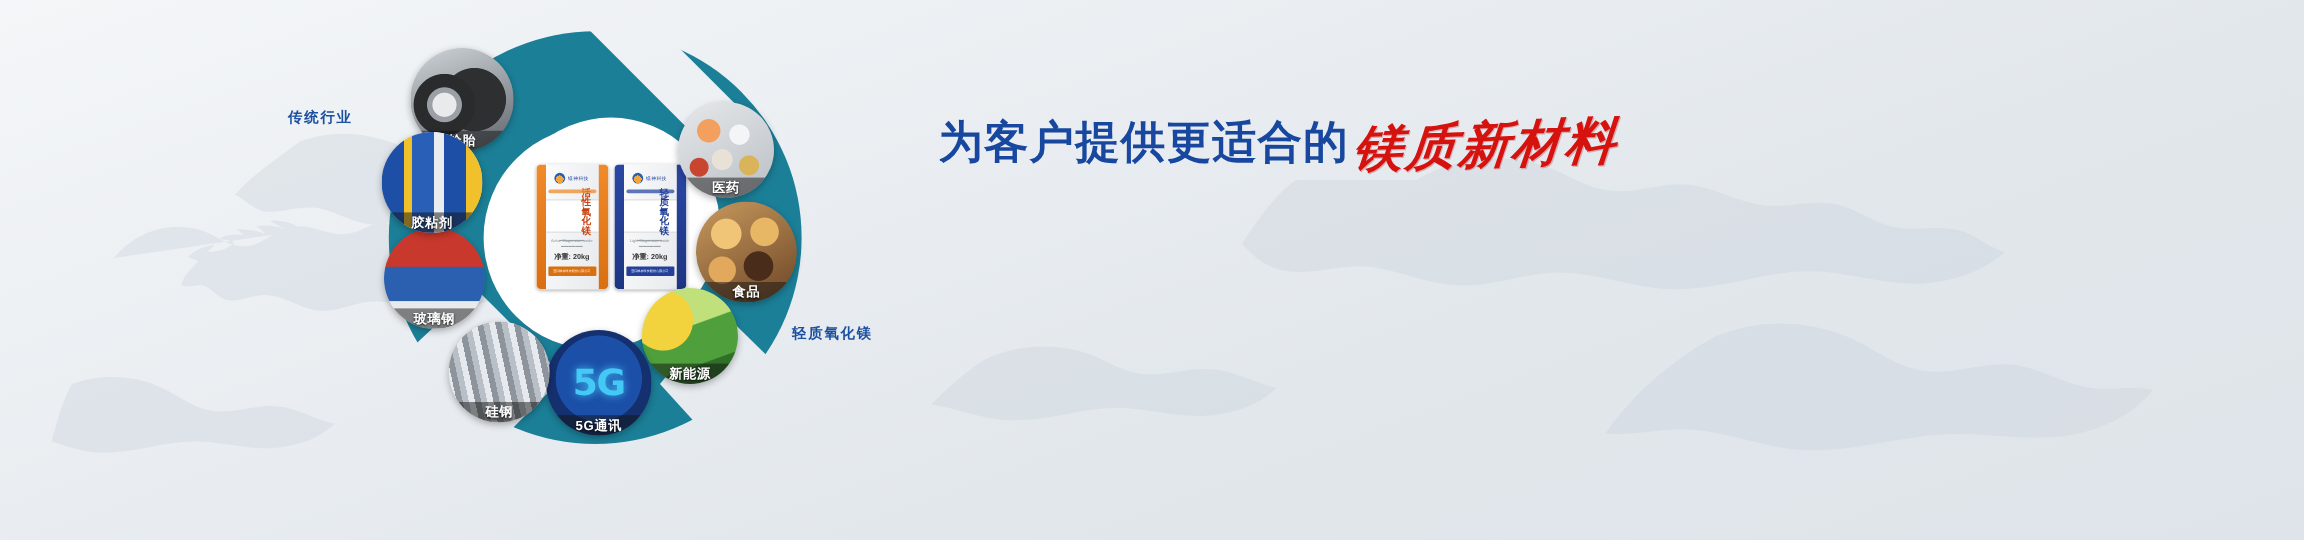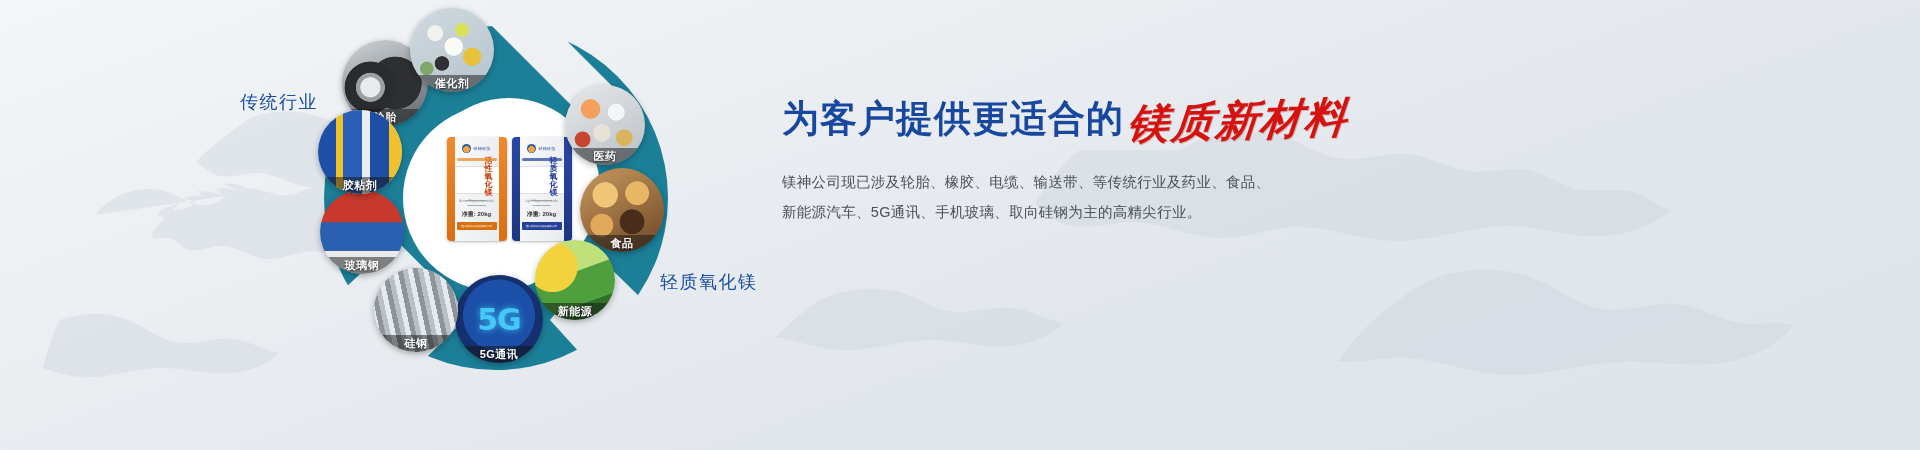--- a/index.html
+++ b/index.html
@@ -57,21 +57,21 @@
   
   .bub{position:absolute;border-radius:50%;overflow:hidden;
     box-shadow:0 2px 6px rgba(0,0,0,.3);}
   .bub .ph{position:absolute;inset:0;}
   .bub .cap{position:absolute;left:0;right:0;bottom:0;height:17px;
     background:rgba(20,20,20,.5);color:#fff;font-size:11px;font-weight:700;
     display:flex;align-items:center;justify-content:center;
     text-shadow:0 1px 2px rgba(0,0,0,.8);letter-spacing:.5px;}
 
   
-  .sidelabel{position:absolute;color:#1b4fa0;font-size:18px;font-weight:400;letter-spacing:1.5px;}
+  .sidelabel{position:absolute;color:#1b4fa0;font-size:12px;font-weight:700;letter-spacing:1.5px;}
   .lbl-trad{left:240px;top:90px;}
   .lbl-adv{left:660px;top:270px;}
 
   
   .copy{position:absolute;left:782px;top:100px;width:700px;}
   .headline{display:flex;align-items:flex-start;gap:4px;white-space:nowrap;}
   .h-blue{font-size:37px;font-weight:700;color:#17479e;letter-spacing:1px;line-height:1;}
   .h-red{font-size:42px;font-weight:700;color:#d6120f;line-height:1;
     font-family:"DejaVu Serif",serif;font-style:italic;
     transform:skewX(-7deg) rotate(-2deg);letter-spacing:2px;
@@ -155,31 +155,20 @@
     </div>
 
     <div class="bub" style="left:42px;top:40px;width:86px;height:86px;">
       <div class="ph" style="background:
            radial-gradient(circle at 33% 55%,#e9eaec 0 13%,#9aa0a6 14% 19%,#2a2b2d 20% 34%,transparent 35%),
            radial-gradient(circle at 62% 50%,#2e2f31 0 38%,transparent 39%),
            linear-gradient(160deg,#cfd4d8,#8b9197 60%,#5d6368);"></div>
       <div class="cap">轮胎</div>
     </div>
 
-    <div class="bub" style="left:110px;top:8px;width:84px;height:84px;">
-      <div class="ph" style="background:
-           radial-gradient(circle at 30% 30%,#f1f3ef 0 9%,transparent 10%),
-           radial-gradient(circle at 62% 26%,#d9e05a 0 8%,transparent 9%),
-           radial-gradient(circle at 74% 58%,#e8c23b 0 11%,transparent 12%),
-           radial-gradient(circle at 38% 66%,#2f3133 0 9%,transparent 10%),
-           radial-gradient(circle at 20% 72%,#7fa66b 0 7%,transparent 8%),
-           radial-gradient(circle at 52% 46%,#fafbf6 0 14%,transparent 15%),
-           linear-gradient(150deg,#cfd9df,#b7c4cc);"></div>
-      <div class="cap">催化剂</div>
-    </div>
 
 
     <div class="bub" style="left:280px;top:168px;width:84px;height:84px;">
       <div class="ph" style="background:
            radial-gradient(circle at 30% 32%,#f0c578 0 15%,transparent 16%),
            radial-gradient(circle at 68% 30%,#e8b765 0 14%,transparent 15%),
            radial-gradient(circle at 62% 64%,#4a2c1b 0 16%,transparent 17%),
            radial-gradient(circle at 26% 68%,#e2a85c 0 13%,transparent 14%),
            linear-gradient(150deg,#c89a5e,#6d4526);"></div>
       <div class="cap">食品</div>
@@ -235,16 +224,15 @@
   </div>
 
   <div class="sidelabel lbl-trad">传统行业</div>
   <div class="sidelabel lbl-adv">轻质氧化镁</div>
 
   <div class="copy">
     <div class="headline">
       <span class="h-blue">为客户提供更适合的</span>
       <span class="h-red">镁质新材料</span>
     </div>
-    <p class="body">镁神公司现已涉及轮胎、橡胶、电缆、输送带、等传统行业及药业、食品、新能源汽车、5G通讯、手机玻璃、取向硅钢为主的高精尖行业。</p>
   </div>
 
 </div>
 
 </body></html>

